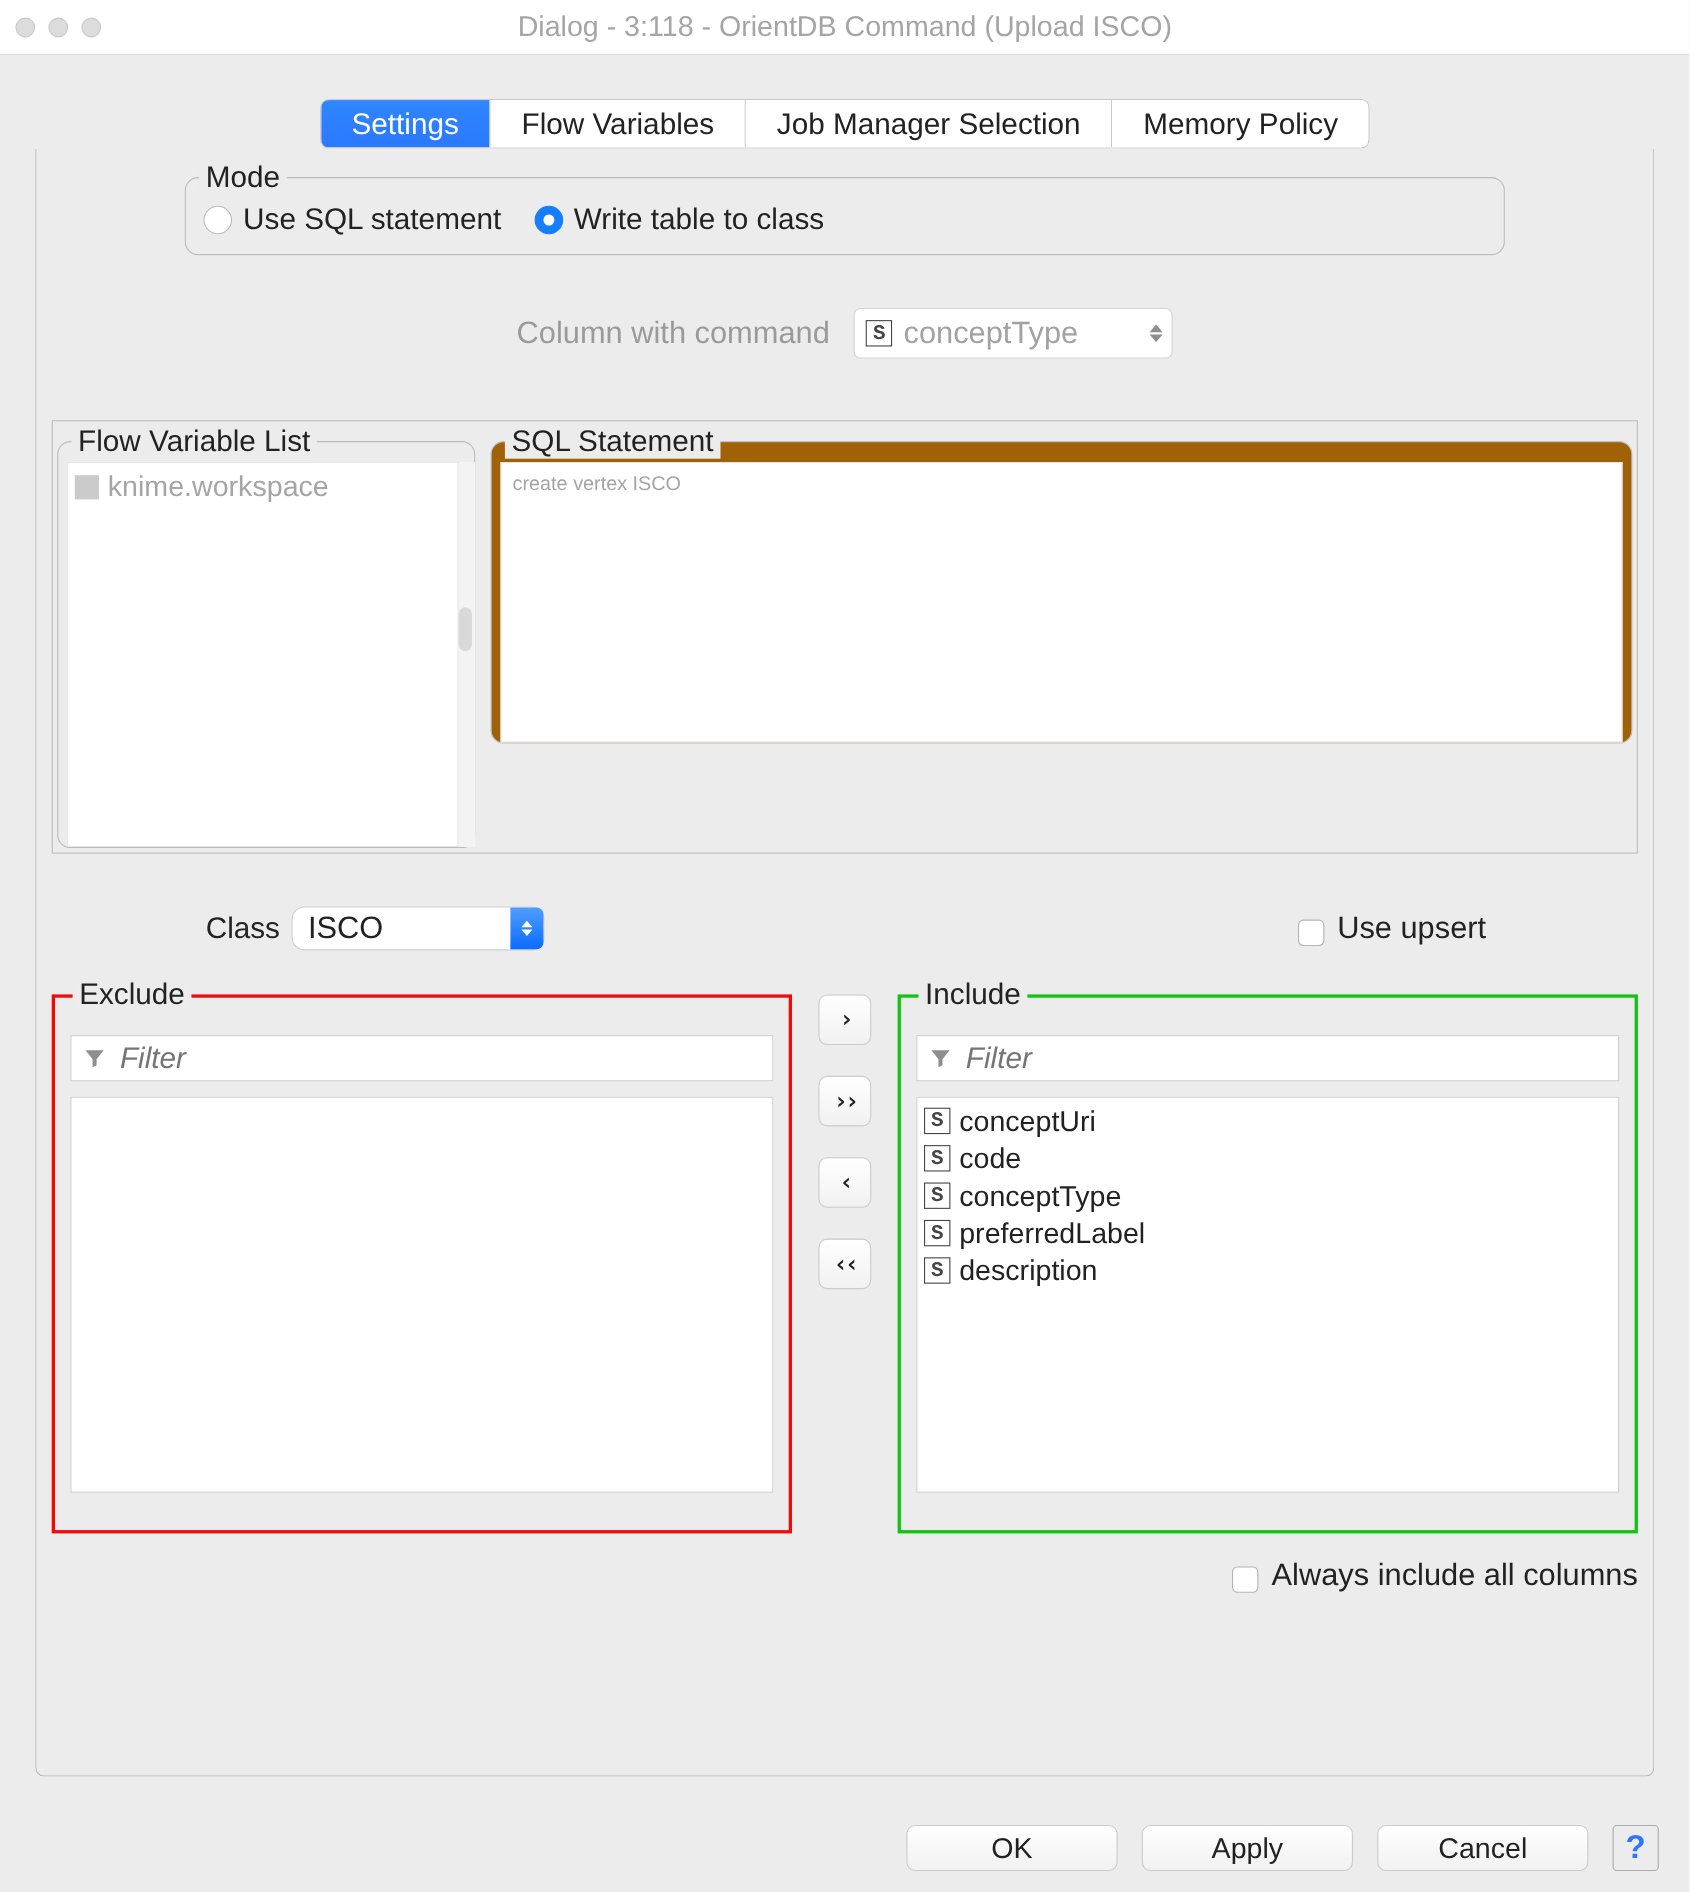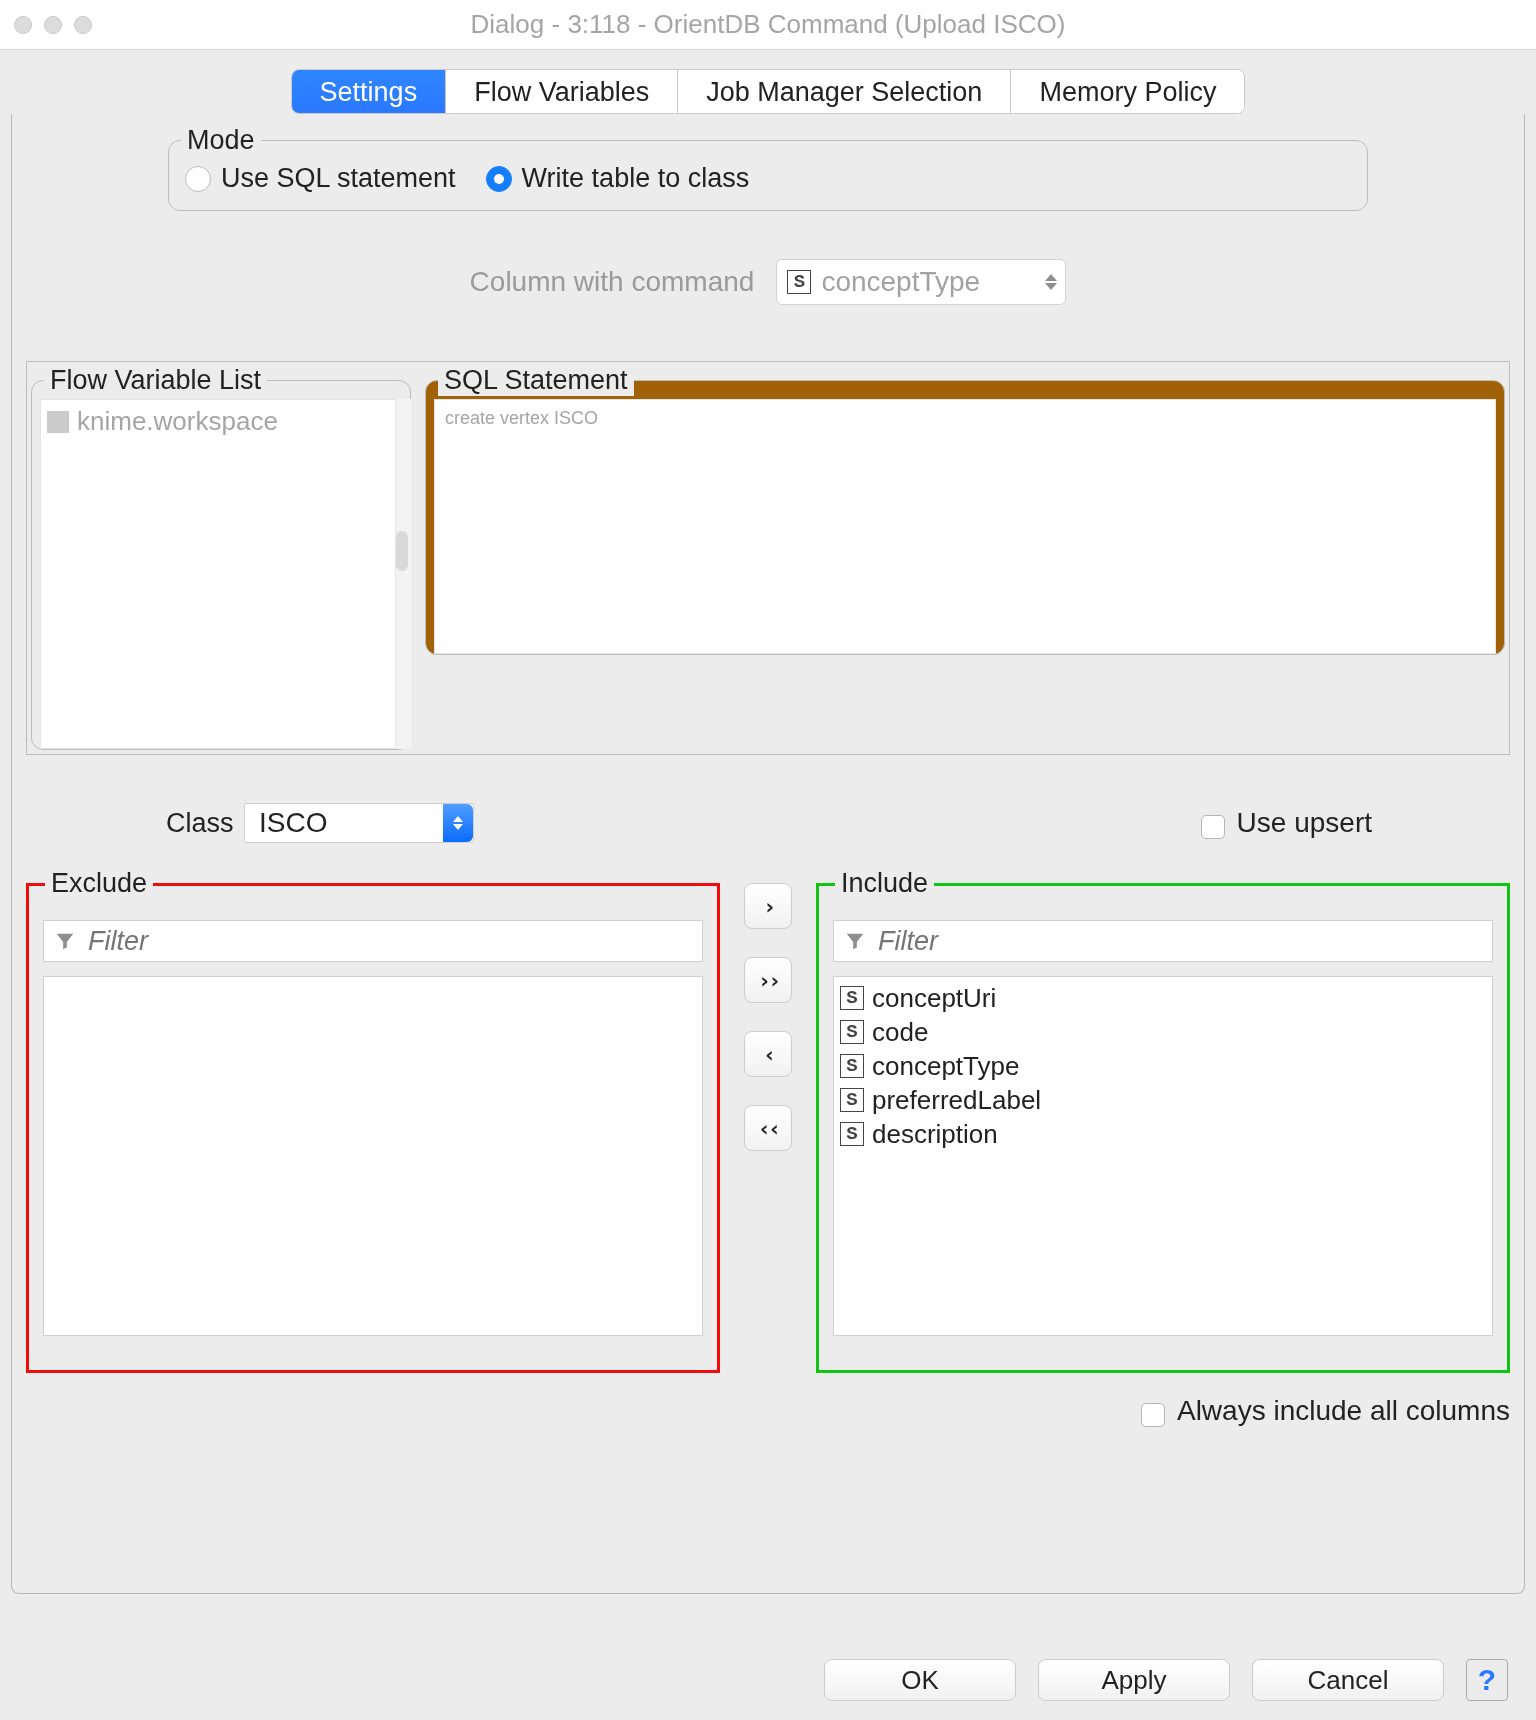--- a/index.html
+++ b/index.html
@@ -38,21 +38,21 @@
   .titlebar-title {
     position: absolute;
     left: 50%;
     transform: translateX(-50%);
     font-size: 26px;
     color: #a5a5a5;
     white-space: nowrap;
   }
 
   .content-outer {
-    padding: 11px;
+    padding: 32px;
     background: #ececec;
     height: calc(1720px - 50px - 80px);
   }
 
   
   .tabs {
     display: flex;
     justify-content: center;
     height: 45px;
     margin-top: 8px;
@@ -267,21 +267,21 @@
   .mid-row .spacer { flex: 1; }
   .label-right {
     font-size: 27px;
     text-align: right;
   }
   .dropdown-blue {
     display: inline-flex;
     align-items: center;
     background: #fff;
     border: 1px solid #cfcfcf;
-    border-radius: 2px;
+    border-radius: 12px;
     height: 40px;
     padding-left: 14px;
     min-width: 230px;
     position: relative;
   }
   .dropdown-blue .dd-right {
     width: 30px;
     height: 100%;
     position: absolute;
     right: 0;

